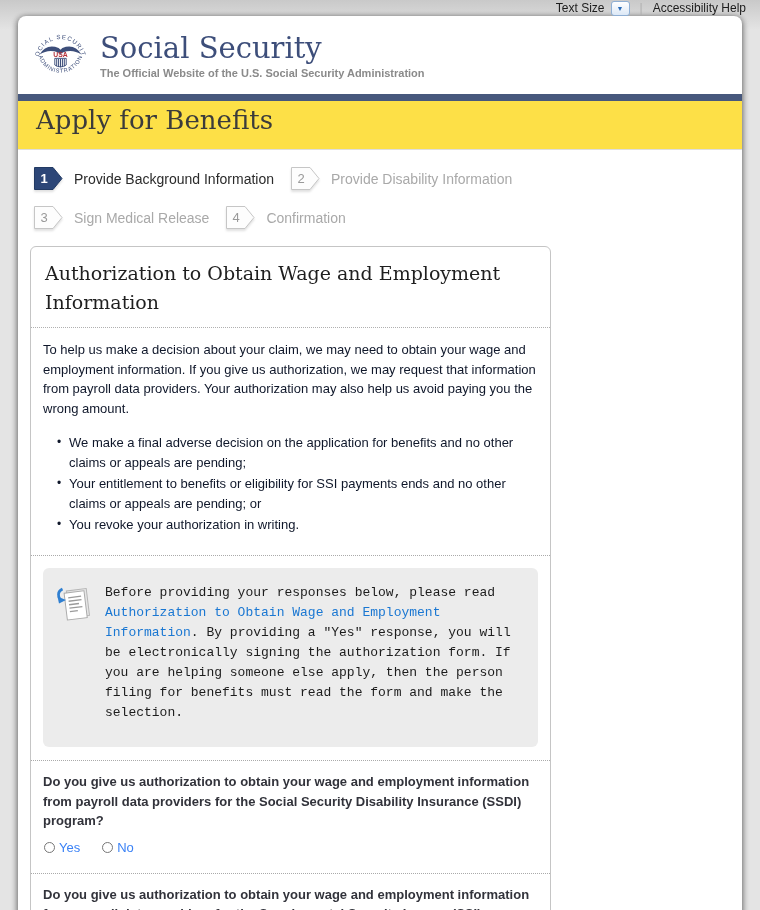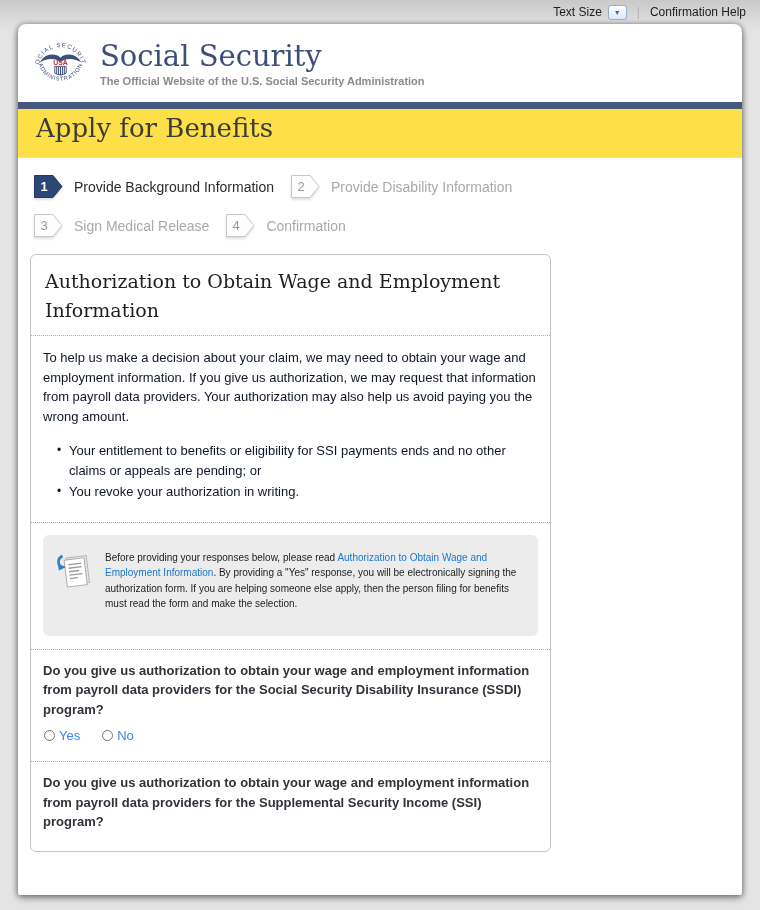--- a/index.html
+++ b/index.html
@@ -13,21 +13,21 @@
   }
   body::before {
     content: "";
     position: absolute; top: 0; left: 0; right: 0; height: 30px;
     background: linear-gradient(#c9c9c9, #e4e4e4);
   }
 
   
   .topbar {
     position: relative; z-index: 2;
-    height: 24px;
+    height: 16px;
     display: flex; justify-content: flex-end; align-items: center;
     padding-right: 14px;
     font-size: 12px; color: #1c1c1c;
   }
   .text-size-btn {
     width: 19px; height: 15px;
     margin: 0 7px 0 6px;
     background: linear-gradient(#ffffff, #dce8f6);
     border: 1px solid #8fafd4; border-radius: 3px;
     display: inline-flex; align-items: center; justify-content: center;
@@ -94,21 +94,21 @@
   .dotted-sep { border: none; border-top: 1px dotted #aaaaaa; height: 0; }
 
   
   .notice-wrap { padding: 12px 12px 13px; }
   .notice-box {
     background: #ececec; border-radius: 6px;
     padding: 15px 14px 24px 12px;
     display: flex; align-items: flex-start;
   }
   .notice-icon { width: 40px; height: 42px; flex: 0 0 auto; margin-right: 10px; }
-  .notice-text { font-size: 10px; line-height: 1.55; color: #1c1c1c; }
+  .notice-text { font-size: 13px; line-height: 1.55; color: #1c1c1c; font-family: Liberation Mono, monospace; }
   .inline-link { color: #1a77d2; text-decoration: none; cursor: pointer; }
 
   
   .question-block { padding: 11px 12px 10px; }
   .question-text { font-weight: bold; color: #32333b; font-size: 13px; line-height: 1.5; margin-bottom: 9px; }
   .radio-row { display: flex; align-items: center; margin: 2px 0 8px 1px; }
   .radio { display: inline-flex; align-items: center; margin-right: 22px; cursor: pointer; }
   .radio-circle {
     width: 11px; height: 11px; border: 1px solid #767676; border-radius: 50%;
     background: #fff; display: inline-block; margin-right: 4px;
@@ -117,21 +117,21 @@
 </style>
 </head>
 <body>
 
 <div class="topbar">
   <span>Text Size</span>
   <span class="text-size-btn">
     <span>▼</span>
   </span>
   <span class="topbar-divider">|</span>
-  <a class="access-link">Confirmation Help</a>
+  <a class="access-link">Accessibility Help</a>
 </div>
 
 <div class="card">
 
   <div class="site-header">
     <svg class="seal" viewBox="0 0 60 60">
       <defs>
         <path id="arcTop" d="M 7.5,31 A 23,23 0 0 1 52.5,31" fill="none"></path>
         <path id="arcBot" d="M 6.5,29 A 24,24 0 0 0 53.5,29" fill="none"></path>
       </defs>
@@ -202,20 +202,21 @@
     </div>
 
   </div>
 
   <div class="panel">
     <h2 class="panel-heading">Authorization to Obtain Wage and Employment Information</h2>
 
     <div class="panel-section">
       <p>To help us make a decision about your claim, we may need to obtain your wage and employment information. If you give us authorization, we may request that information from payroll data providers. Your authorization may also help us avoid paying you the wrong amount.</p>
       <ul class="bullets">
+        <li>We make a final adverse decision on the application for benefits and no other claims or appeals are pending;</li>
         <li>Your entitlement to benefits or eligibility for SSI payments ends and no other claims or appeals are pending; or</li>
         <li>You revoke your authorization in writing.</li>
       </ul>
     </div>
 
     <hr class="dotted-sep">
 
     <div class="notice-wrap">
       <div class="notice-box">
         <svg class="notice-icon" viewBox="0 0 40 42">

